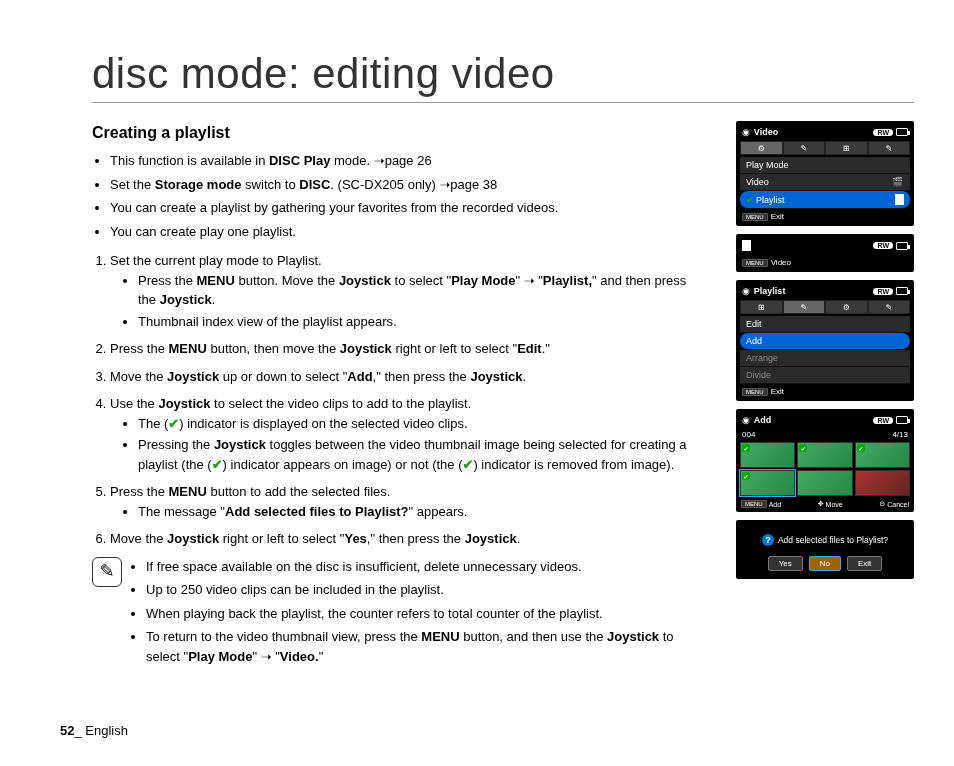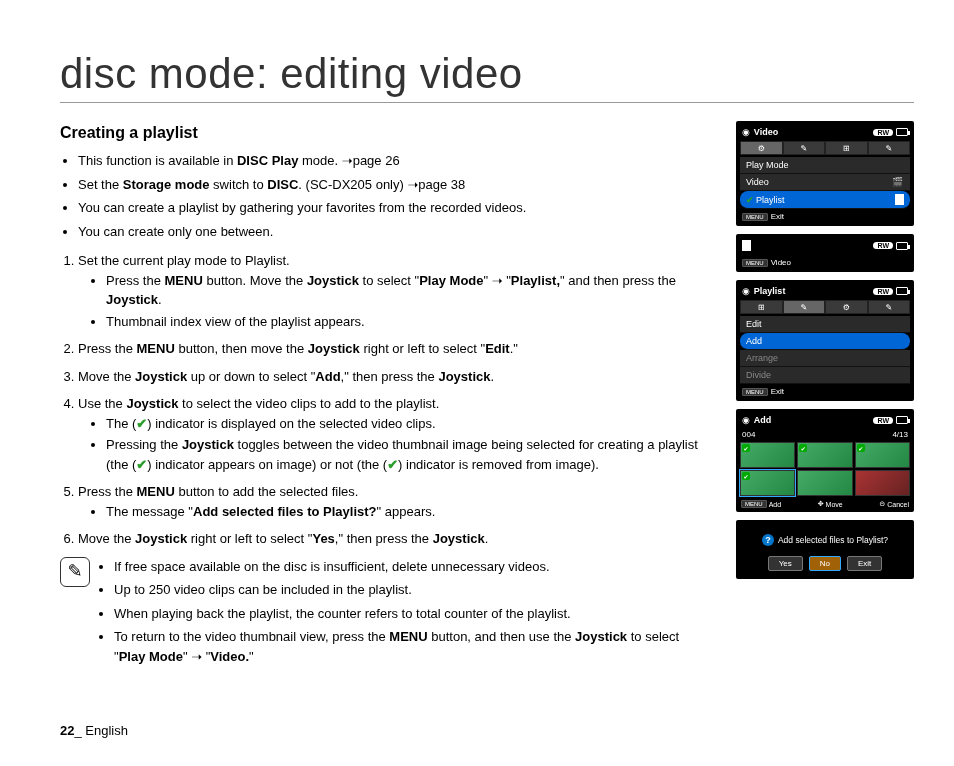--- a/index.html
+++ b/index.html
@@ -1,17 +1,17 @@
 <!DOCTYPE html>
 <html><head>
 <meta charset="utf-8">
 <style>
   * { box-sizing: border-box; margin: 0; padding: 0; }
   body { font-family: Arial, Helvetica, sans-serif; background: #fff; color: #000; width: 954px; height: 766px; position: relative; }
-  .page { padding: 50px 40px 30px 60px; }
+  .page { padding: 50px 40px 30px 60px; margin-left: 32px; }
   .title { font-size: 42px; font-weight: 300; letter-spacing: 0.5px; color: #333; border-bottom: 1px solid #999; padding-bottom: 4px; margin-bottom: 18px; font-family: "Helvetica Neue", Arial, sans-serif; }
   .content { display: flex; gap: 32px; }
   .textcol { flex: 1; font-size: 13px; line-height: 1.5; }
   .sidecol { width: 178px; display: flex; flex-direction: column; gap: 8px; }
   .subhead { font-weight: bold; font-size: 16px; margin-bottom: 6px; }
   ul.bul, ol.steps { margin-left: 18px; }
   ul.bul li, ol.steps > li { margin-bottom: 4px; }
   ul.inner { list-style: disc; margin-left: 28px; }
   ul.inner li { margin-bottom: 2px; }
   ol.steps { margin-top: 10px; }
@@ -62,21 +62,21 @@
 
 <div class="page">
   <div class="title">disc mode: editing video</div>
   <div class="content">
     <div class="textcol">
       <div class="subhead">Creating a playlist</div>
       <ul class="bul">
         <li><span>This function is available in </span><b>DISC Play</b><span> mode. ➝page 26</span></li>
         <li><span>Set the </span><b>Storage mode</b><span> switch to </span><b>DISC</b><span>. (SC-DX205 only) ➝page 38</span></li>
         <li><span>You can create a playlist by gathering your favorites from the recorded videos.</span></li>
-        <li><span>You can create only one between.</span></li>
+        <li><span>You can create play one playlist.</span></li>
       </ul>
 
       <ol class="steps">
         <li>
           <span>Set the current play mode to Playlist.</span>
           <ul class="inner">
             <li><span>Press the </span><b>MENU</b><span> button. Move the </span><b>Joystick</b><span> to select "</span><b>Play Mode</b><span>" ➝ "</span><b>Playlist,</b><span>" and then press the </span><b>Joystick</b><span>.</span></li>
             <li>Thumbnail index view of the playlist appears.</li>
           </ul>
         </li>
@@ -247,13 +247,13 @@
             <div class="dlg-btn hl">No</div>
             <div class="dlg-btn">Exit</div>
           </div>
         </div>
       </div>
 
     </div>
   </div>
 </div>
 
-<div class="footer"><b>22</b><span>_ English</span></div>
+<div class="footer"><b>52</b><span>_ English</span></div>
 
 </body></html>

